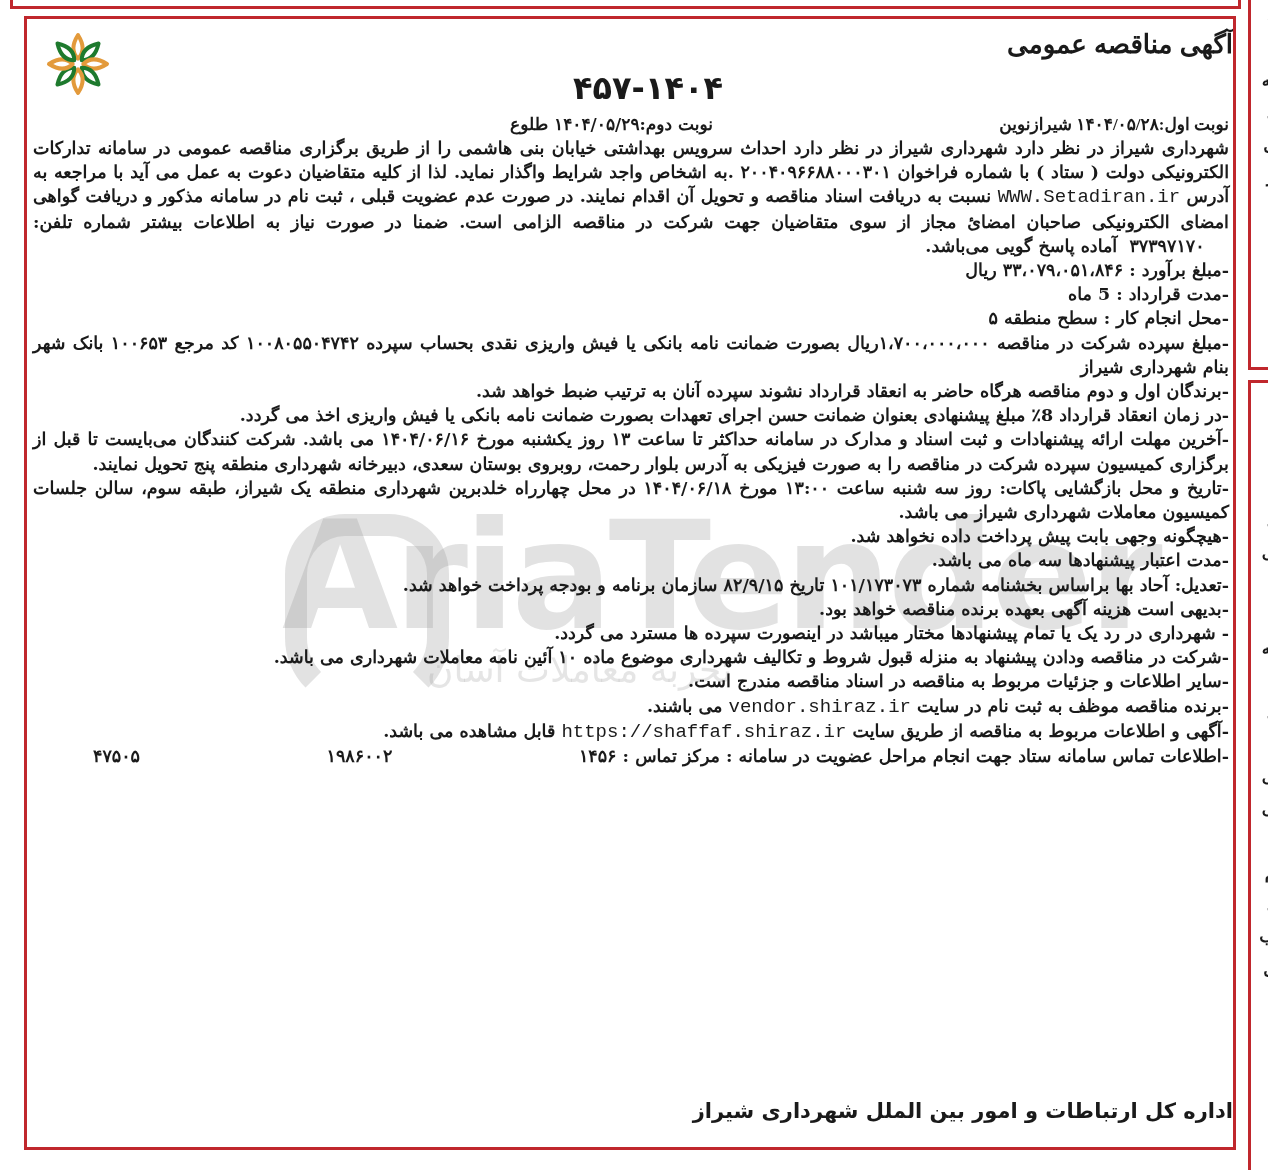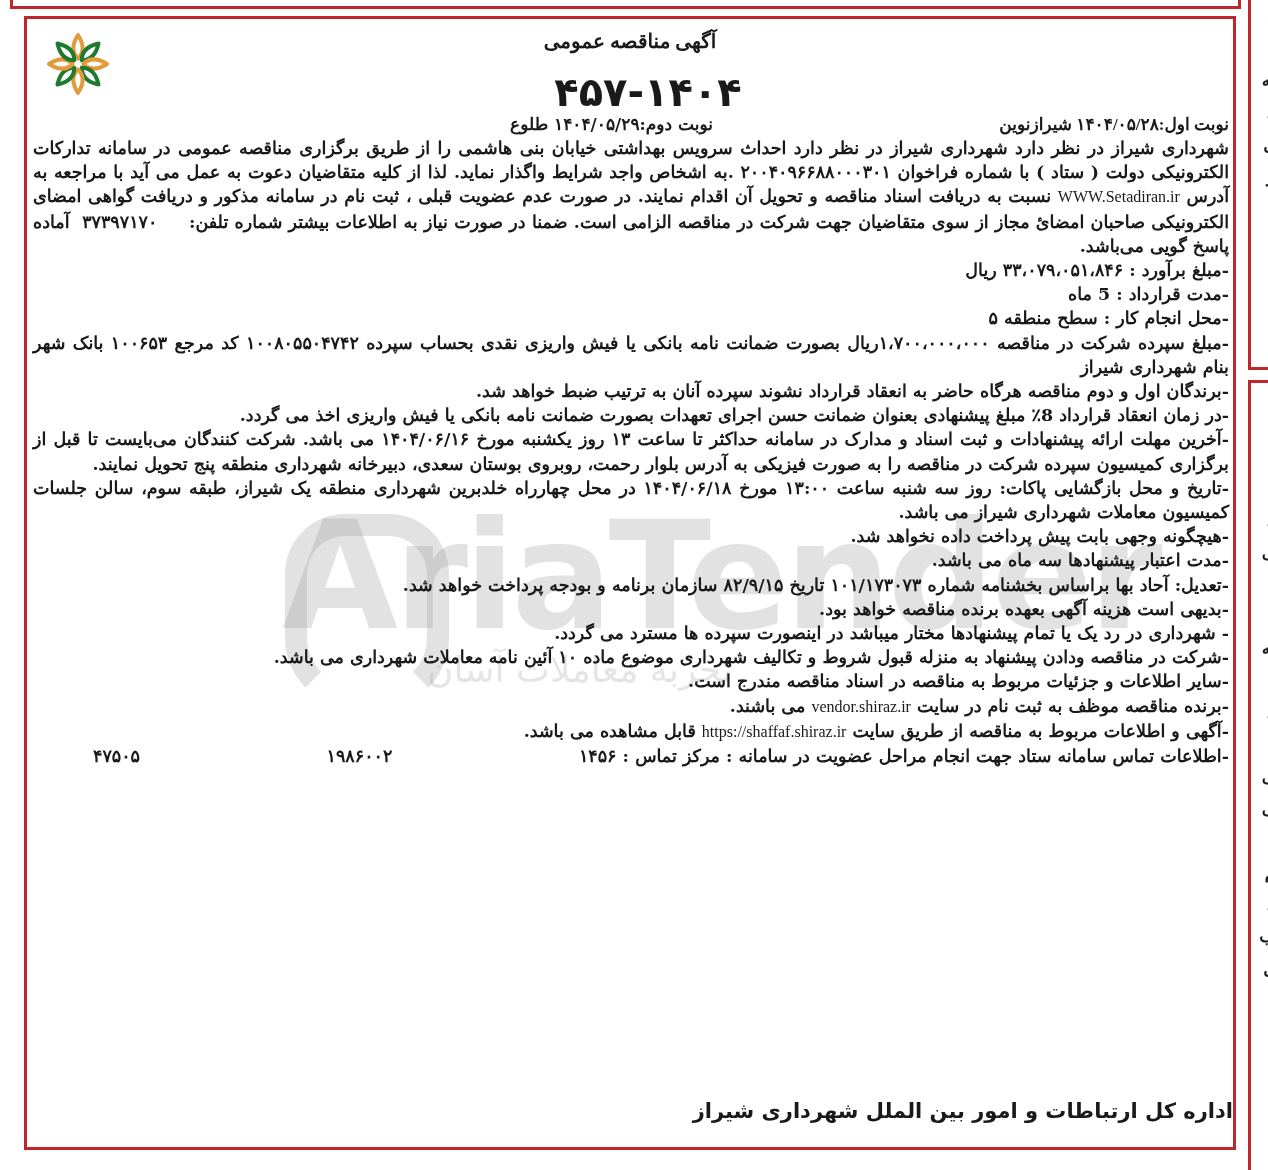--- a/index.html
+++ b/index.html
@@ -4,33 +4,33 @@
   <style>
     html, body { margin: 0; padding: 0; background: #ffffff; }
     body { width: 1268px; height: 1170px; position: relative; overflow: hidden; font-family: "DejaVu Serif", "Liberation Serif", serif; color: #1a1a1a; }
     .top-box { position: absolute; left: 10px; top: -10px; width: 1225px; height: 16px; border: 3px solid #c0272d; border-top: none; }
     .main-box { position: absolute; left: 24px; top: 16px; width: 1206px; height: 1128px; border: 3px solid #c0272d; background: #fff; overflow: hidden; }
     .side-col { position: absolute; left: 1248px; width: 30px; border: 3px solid #c0272d; border-right: none; }
     .side-col.a { top: -6px; height: 370px; }
     .side-col.b { top: 380px; height: 760px; }
     .side-col span { display: block; font-size: 17px; font-weight: bold; margin: 6px 0 0 4px; direction: rtl; line-height: 26px; }
     .logo { position: absolute; left: 18px; top: 12px; width: 66px; height: 66px; }
-    .title { position: absolute; left: 0; right: 0; top: 10px; text-align: center; font-family: Liberation Serif, serif; font-weight: bold; font-size: 20px; direction: rtl; }
-    .number { position: absolute; left: 0; right: 0; top: 50px; text-align: center; font-family: "DejaVu Sans", sans-serif; font-weight: bold; font-size: 40px; direction: rtl; padding-left: 36px; }
+    .title { position: absolute; left: 0; right: 0; top: 10px; font-family: Liberation Sans, sans-serif; font-weight: bold; font-size: 26px; direction: rtl; }
+    .number { position: absolute; left: 0; right: 0; top: 50px; text-align: center; font-family: "DejaVu Sans", sans-serif; font-weight: bold; font-size: 32px; direction: rtl; padding-left: 36px; }
     .nobat { position: absolute; top: 95px; font-size: 17px; font-weight: bold; direction: rtl; }
     .nobat.first { right: 4px; font-family: Liberation Serif, serif; }
     .nobat.second { right: 520px; }
     .body { position: absolute; right: 4px; left: 6px; top: 117px; direction: rtl; text-align: justify; font-size: 17.5px; font-weight: bold; line-height: 24.2px; }
     .body p { margin: 0; }
     .body p.last-row { display: flex; justify-content: space-between; }
     .watermark { position: absolute; left: 255px; top: 470px; font-family: "DejaVu Sans", sans-serif; font-weight: bold; font-size: 150px; color: rgba(150,150,150,0.28); letter-spacing: -4px; pointer-events: none; }
     .wm-sub { position: absolute; left: 400px; top: 630px; font-family: "DejaVu Sans", sans-serif; font-size: 36px; color: rgba(150,150,150,0.25); direction: rtl; pointer-events: none; }
     .wm-shield { position: absolute; left: 258px; top: 495px; width: 120px; height: 150px; border: 22px solid rgba(150,150,150,0.28); border-radius: 60px 60px 70px 70px; border-bottom-color: transparent; pointer-events: none; }
     .footer { position: absolute; left: 0; right: 0; top: 1080px; text-align: right; direction: rtl; font-family: "DejaVu Sans", sans-serif; font-weight: bold; font-size: 21px; }
-    .ltr { direction: ltr; unicode-bidi: embed; font-weight: normal; font-family: Liberation Serif, serif; font-size: 16px; }
+    .ltr { direction: ltr; unicode-bidi: embed; font-weight: normal; font-family: Liberation Mono, monospace; font-size: 19px; }
   </style>
 </head>
 <body>
 
 <div class="top-box"></div>
 
 <div class="side-col a">
   <span>ـه</span>
   <span>زا</span>
   <span>ـیه</span>

